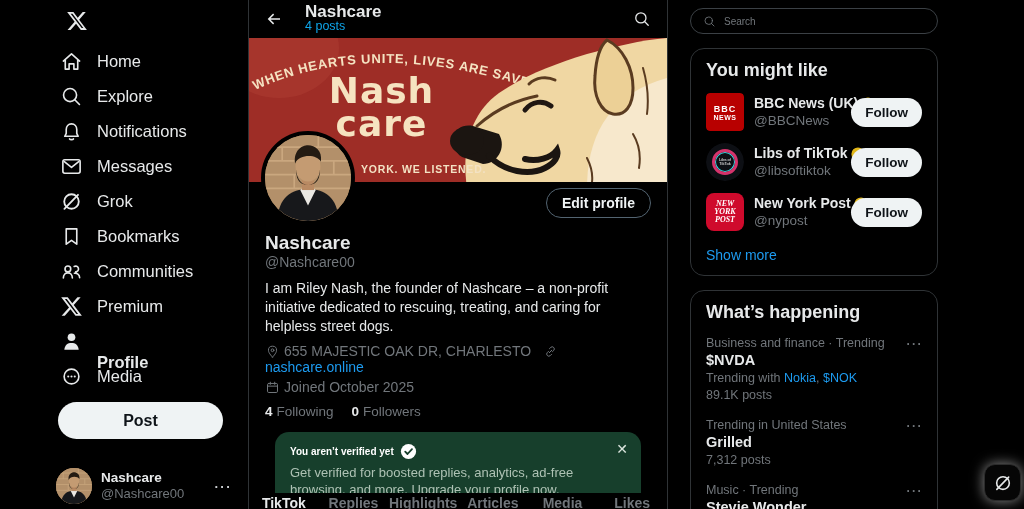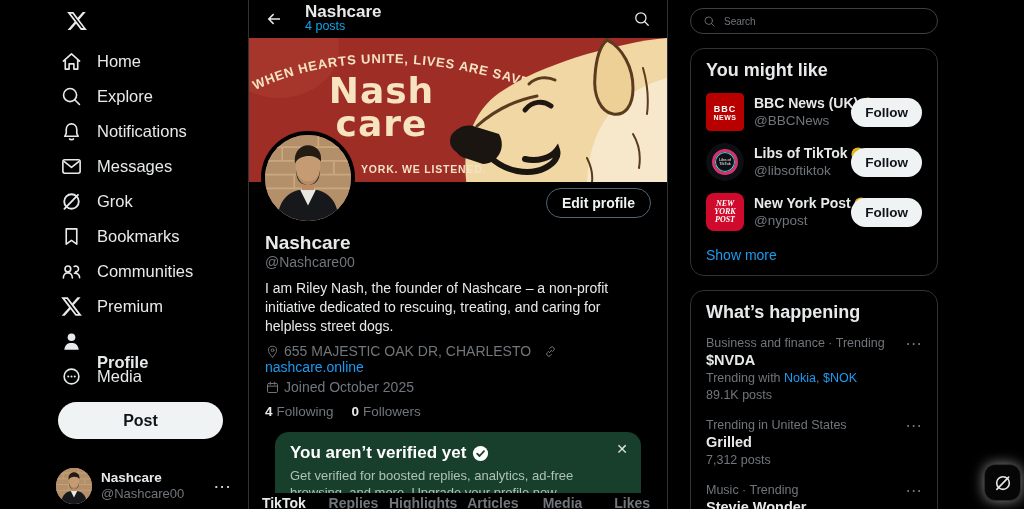--- a/index.html
+++ b/index.html
@@ -59,21 +59,21 @@
   .meta { margin-top:7px; display:flex; align-items:center; flex-wrap:wrap; font-size:14px; color:#71767b; }
   .meta svg { width:15px; height:15px; margin-right:4px; }
   .meta .gap { width:12px; }
   .meta a { color:#1d9bf0; text-decoration:none; cursor:pointer; }
   .meta2 { margin-top:4px; }
   .stats { margin-top:9px; font-size:13.5px; color:#71767b; display:flex; }
   .stats b { color:#e7e9ea; font-weight:700; margin-right:4px; }
   .stats .sp { width:18px; }
 
   .verify { margin:13px 10px 0; background:#173f2c; border-radius:14px; padding:11px 15px; position:relative; }
-  .v-title { display:flex; align-items:center; font-size:17px; font-weight:800; color:#fff; }
+  .v-title { display:flex; align-items:center; font-size:10px; font-weight:800; color:#fff; }
   .v-badge { width:17px; height:17px; margin-left:6px; }
   .v-close { position:absolute; right:13px; top:10px; color:#dbe5de; font-size:14px; cursor:pointer; line-height:14px; }
   .v-body { margin-top:5px; font-size:13px; line-height:16.5px; color:#aec2b4; max-width:360px; }
   .v-btn { margin-top:9px; height:28px; padding:0 15px; border-radius:14px; background:#eff3f4; color:#0f1419;
            border:none; font-weight:700; font-size:13.5px; cursor:pointer; }
 
   .tabs { position:absolute; left:0; right:0; top:493px; height:16px; display:flex; background:#000; overflow:hidden; }
   .tab { flex:1; text-align:center; font-size:14px; font-weight:700; color:#71767b; padding-top:2px; cursor:pointer; }
   .tab.active { color:#e7e9ea; }
 

